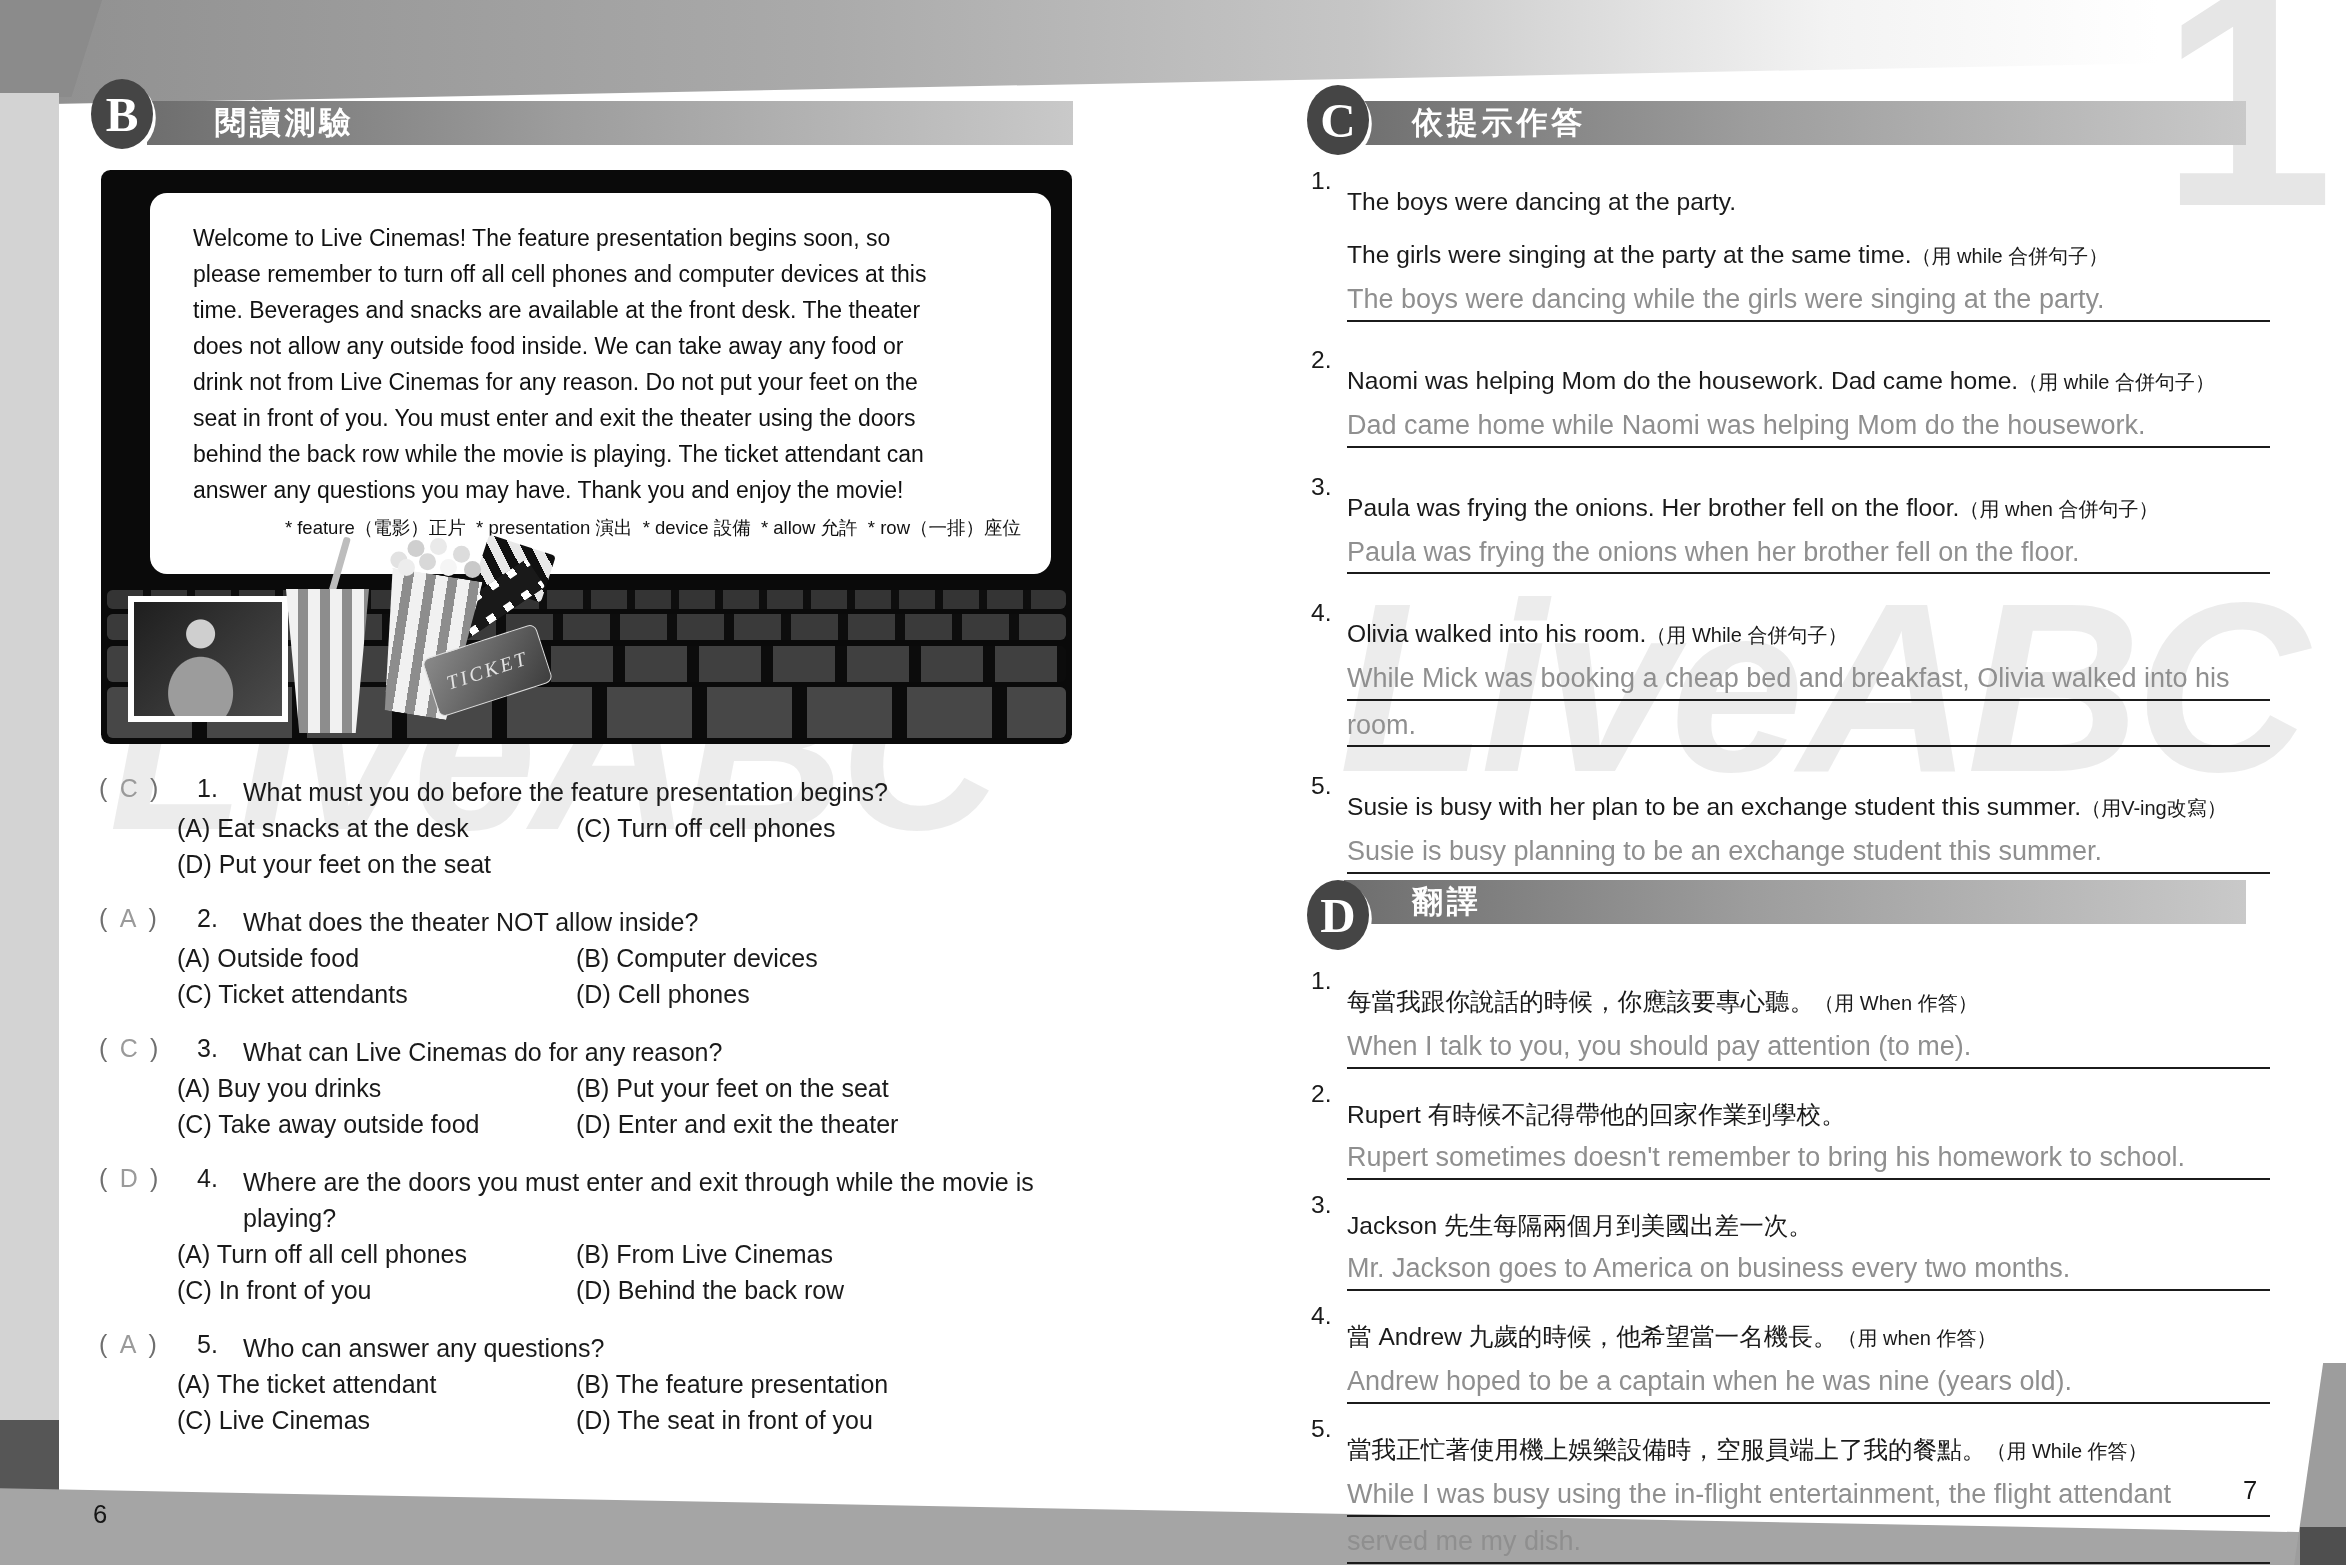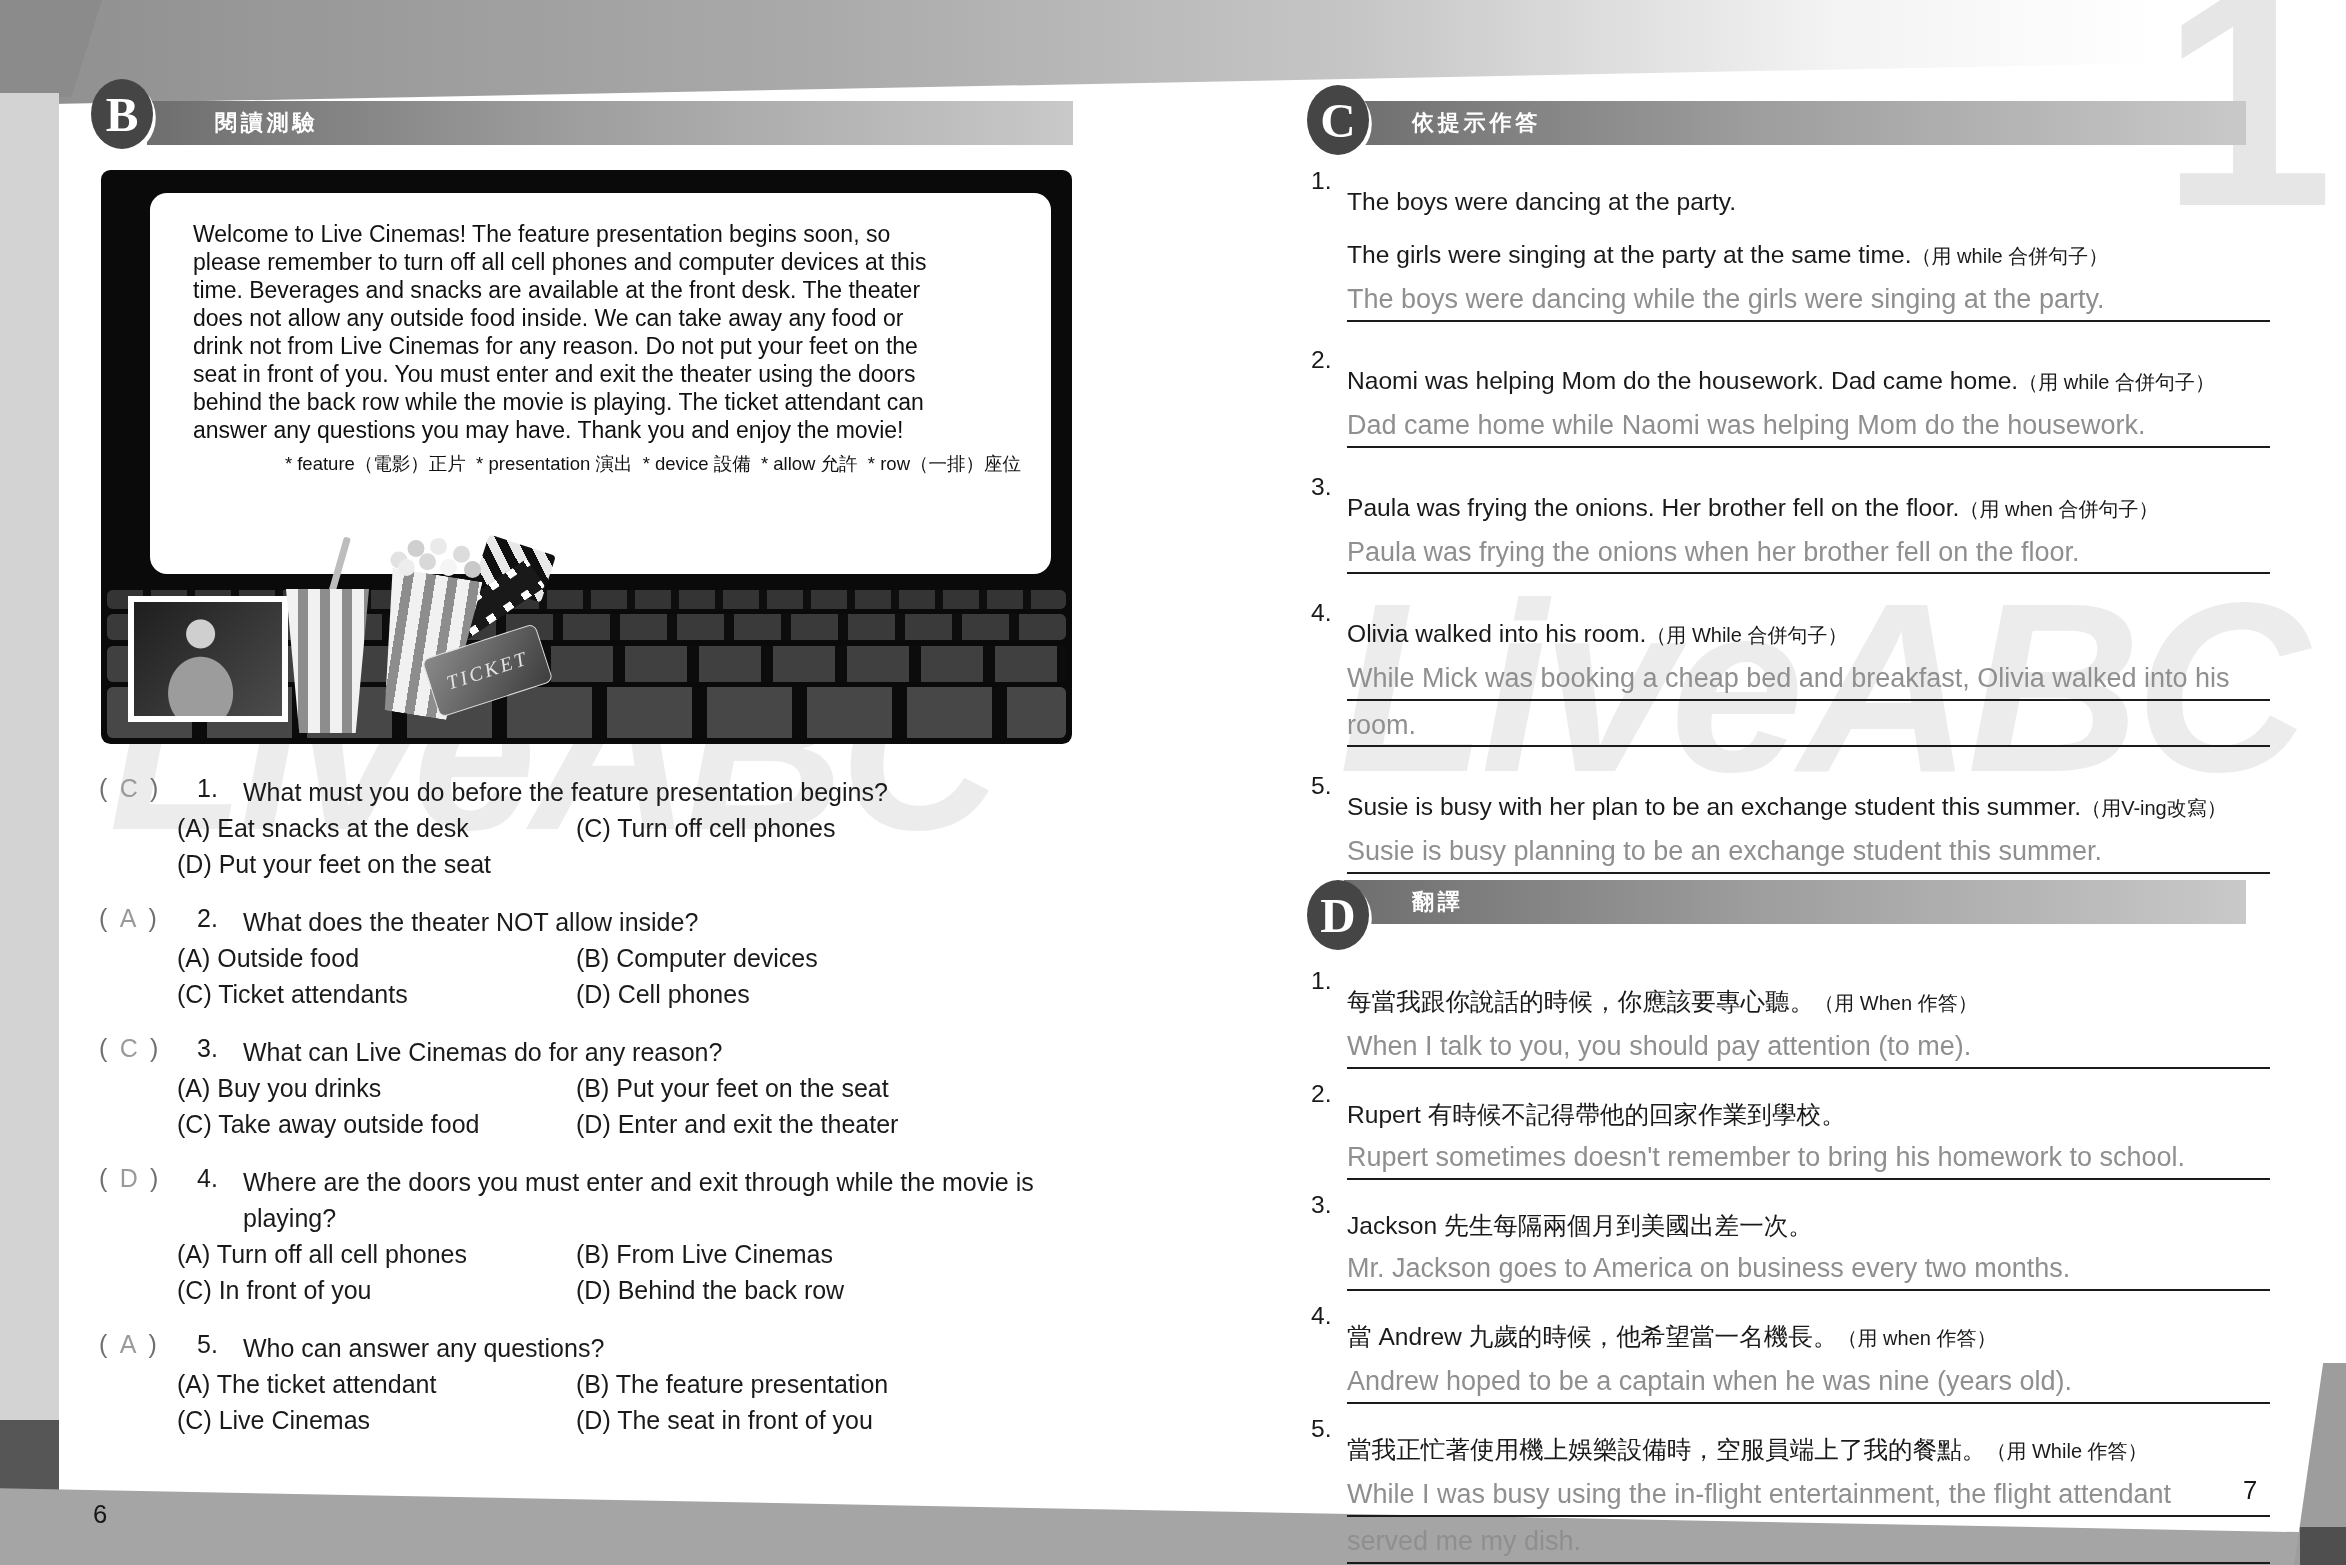--- a/index.html
+++ b/index.html
@@ -22,30 +22,30 @@
   .big-digit{position:absolute;right:13.2px;top:-59px;font-size:312px;font-weight:bold;color:#e6e6e6;z-index:1;line-height:1;}
 
   
   .wm{position:absolute;font-weight:bold;font-style:italic;color:rgba(110,110,110,0.13);
       letter-spacing:-5.7px;z-index:0;white-space:nowrap;}
   .wm-left{left:109px;top:625px;font-size:222px;}
   .wm-right{left:1339px;top:549px;font-size:241px;}
 
   
   .sec-bar{position:absolute;height:44px;background:linear-gradient(to right,#6e6e6e,#9d9d9d 45%,#c9c9c9);z-index:3;}
-  .sec-title{color:#fff;font-size:22px;font-weight:bold;letter-spacing:3.8px;line-height:44px;padding-left:68px;}
+  .sec-title{color:#fff;font-size:31px;font-weight:bold;letter-spacing:3.8px;line-height:44px;padding-left:68px;}
   .badge{position:absolute;width:62px;height:70px;border-radius:50%;background:#454545;z-index:4;
     box-shadow:2.8px 3.8px 0 #ffffff;display:flex;align-items:center;justify-content:center;
     color:#fff;font-family:"Liberation Serif",serif;font-weight:bold;font-size:49px;}
 
   
   .notice{position:absolute;left:101px;top:170px;width:971px;height:574px;background:#0a0a0a;
     border-radius:9.5px;z-index:2;}
   .panel{position:absolute;left:49px;top:23px;width:901px;height:381px;background:#fff;border-radius:17px;overflow:hidden;}
-  .passage{white-space:pre;font-size:23px;line-height:28px;padding:26.5px 0 0 43px;color:#111;}
+  .passage{white-space:pre;font-size:23px;line-height:36px;padding:26.5px 0 0 43px;color:#111;}
   .vocab{white-space:pre;font-size:18.5px;text-align:right;padding-right:30px;margin-top:7.6px;color:#111;}
   .seats{position:absolute;left:5.7px;right:5.7px;bottom:5.7px;height:170px;display:flex;flex-direction:column;
     justify-content:flex-end;gap:5.7px;overflow:hidden;}
   .seat-row{width:100%;border-radius:5.7px;}
   .sr1{height:19px;background:repeating-linear-gradient(90deg,#343434 0 36px,#0e0e0e 36px 44px);}
   .sr2{height:25.6px;background:repeating-linear-gradient(90deg,#3a3a3a 0 47px,#0d0d0d 47px 57px);}
   .sr3{height:36px;background:repeating-linear-gradient(90deg,#404040 0 62px,#0c0c0c 62px 74px);}
   .sr4{height:51px;background:repeating-linear-gradient(90deg,#474747 0 85px,#0b0b0b 85px 100px);}
   .photo{position:absolute;left:27.4px;top:426px;width:148px;height:114px;border:6.6px solid #fff;
     background:

